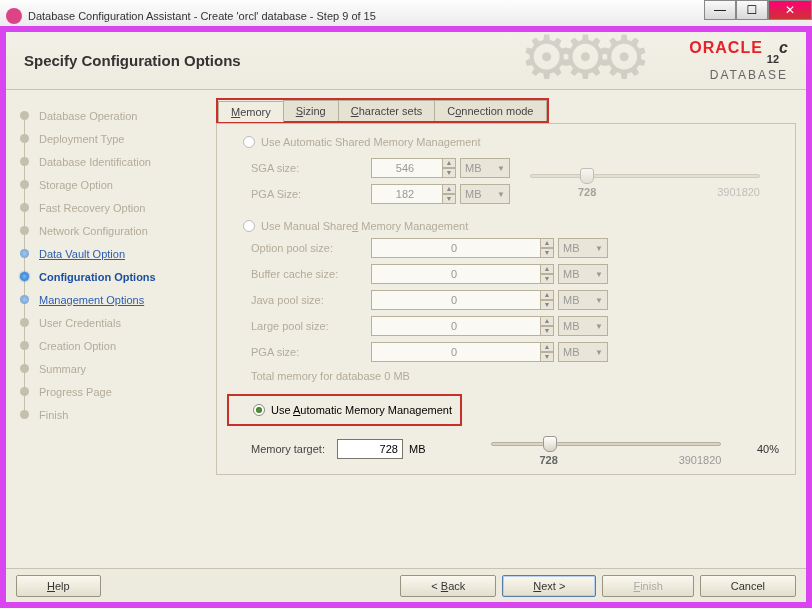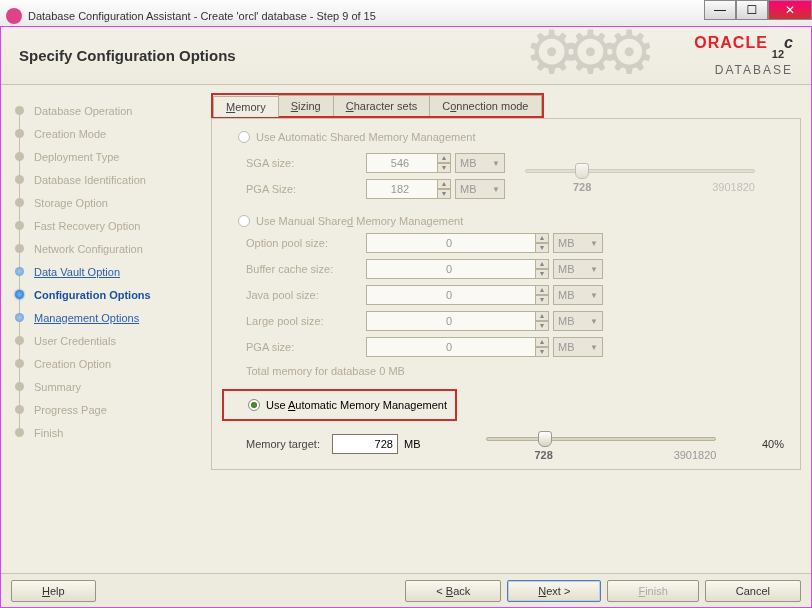--- a/index.html
+++ b/index.html
@@ -5,21 +5,21 @@
 * { margin: 0; padding: 0; box-sizing: border-box; font-family: Tahoma, Arial, sans-serif; font-size: 11px; }
 body { background: #d4d0c8; width: 812px; height: 608px; overflow: hidden; }
 
 .titlebar { height: 32px; background: linear-gradient(#fdfdfd, #e8e8e8); border-bottom: 1px solid #aaa; display: flex; align-items: center; padding: 0 6px; }
 .titlebar .app-icon { width: 16px; height: 16px; margin-right: 6px; background: #d48; border-radius: 8px; }
 .titlebar .title { flex: 1; color: #333; }
 .win-controls { position: absolute; right: 0; top: 0; display: flex; }
 .win-btn { width: 32px; height: 20px; border: 1px solid #888; background: linear-gradient(#fafafa,#d8d8d8); display: flex; align-items: center; justify-content: center; font-size: 12px; }
 .win-btn.close { background: linear-gradient(#f07,#c33); color: #fff; width: 44px; border-top-right-radius: 0; }
 
-.content { position: absolute; top: 26px; left: 0; right: 0; bottom: 0; background: #f0ede3; border: 1px solid #d946ef; display: flex; flex-direction: column; }
+.content { position: absolute; top: 26px; left: 0; right: 0; bottom: 0; background: #f0ede3; border: 6px solid #d946ef; display: flex; flex-direction: column; }
 
 .header { height: 58px; display: flex; align-items: center; justify-content: space-between; padding: 0 18px; border-bottom: 1px solid #c9c3b1; background: linear-gradient(#f3f0e7, #edeadf); position: relative; overflow: hidden; }
 .header h1 { font-size: 15px; font-weight: bold; color: #333; }
 .gears { position: absolute; right: 170px; top: -10px; opacity: 0.12; font-size: 60px; letter-spacing: -15px; }
 .logo { text-align: right; line-height: 1; z-index: 1; }
 .logo .ora { color: #e8202a; font-weight: bold; font-size: 16px; letter-spacing: 1px; }
 .logo .db { color: #666; font-size: 12px; letter-spacing: 2px; }
 .logo .num { color: #333; font-size: 28px; font-weight: bold; display: inline-block; vertical-align: top; margin-left: 4px; }
 .logo .c { font-size: 16px; font-style: italic; vertical-align: super; }
 
@@ -109,25 +109,20 @@
 
   <div class="body">
     <div class="sidebar">
       <div class="step">
           <div class="dot"></div>
           <span class="lbl">Database Operation</span>
         </div>
       <div class="step">
           <div class="line"></div>
           <div class="dot"></div>
-          <span class="lbl">Creation Mode</span>
-        </div>
-      <div class="step">
-          <div class="line"></div>
-          <div class="dot"></div>
           <span class="lbl">Deployment Type</span>
         </div>
       <div class="step">
           <div class="line"></div>
           <div class="dot"></div>
           <span class="lbl">Database Identification</span>
         </div>
       <div class="step">
           <div class="line"></div>
           <div class="dot"></div>

